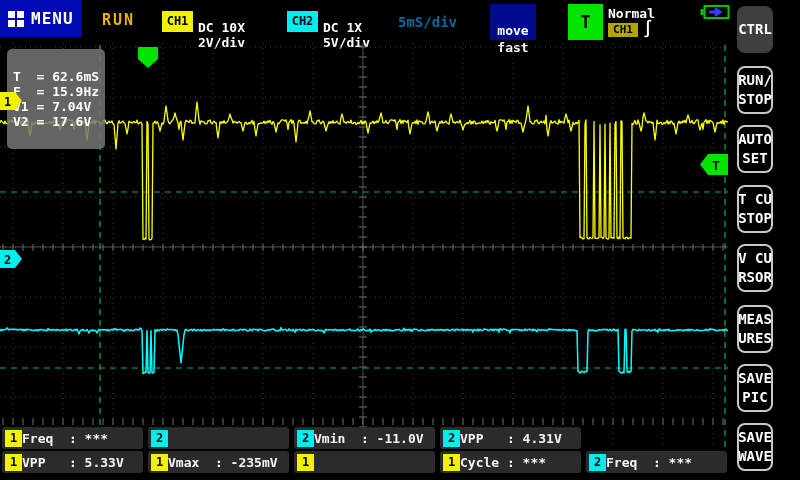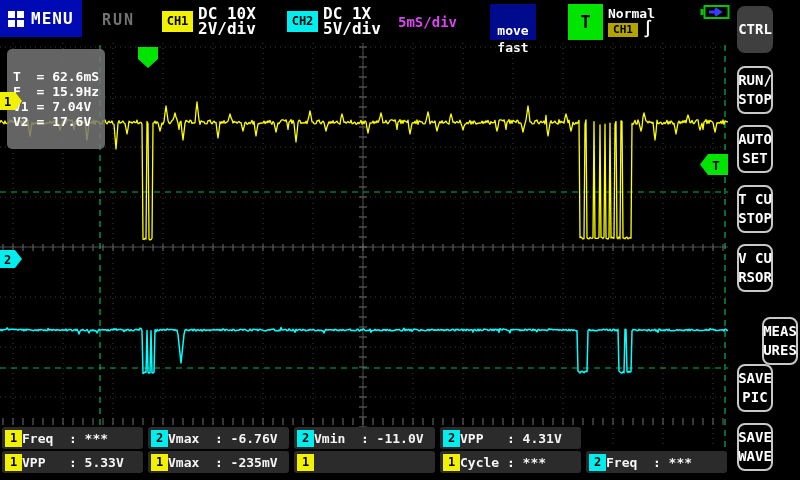--- a/index.html
+++ b/index.html
@@ -4,44 +4,44 @@
 <style>
   html,body{margin:0;padding:0;background:#000;}
   #screen{position:relative;width:800px;height:480px;background:#000;overflow:hidden;
           font-family:"DejaVu Sans Mono",monospace;}
   .abs{position:absolute;}
   
   #menu-btn{left:0;top:0;width:82px;height:37px;background:#000ab4;display:flex;align-items:center;gap:7px;padding-left:8px;box-sizing:border-box;z-index:2;}
   .menu-grid{width:16px;height:16px;display:grid;grid-template-columns:7px 7px;grid-template-rows:7px 7px;gap:2px;}
   .menu-grid span{background:#fff;display:block;}
   #menu-label{color:#fff;font-size:16px;font-weight:bold;letter-spacing:1px;}
-  #run-status{left:102px;top:11px;color:#737373;font-weight:bold;font-size:15px;letter-spacing:2px;}
+  #run-status{left:102px;top:11px;color:#eab308;font-weight:bold;font-size:15px;letter-spacing:2px;}
   .chbadge{width:31px;height:21px;font-size:12px;font-weight:bold;color:#000;text-align:center;line-height:21px;}
   #ch1-badge{left:162px;top:11px;background:#f2f200;}
   #ch2-badge{left:287px;top:11px;background:#00eeee;}
-  .chinfo{color:#fff;font-size:16px;font-weight:bold;line-height:15px;white-space:pre-line;}
+  .chinfo{color:#fff;font-size:13px;font-weight:bold;line-height:15px;white-space:pre-line;margin-top:14px;}
   #ch1-info{left:198px;top:6px;}
   #ch2-info{left:323px;top:6px;}
-  #timebase{left:398px;top:14px;color:#d946ef;font-size:14px;font-weight:bold;}
+  #timebase{left:398px;top:14px;color:#0369a1;font-size:14px;font-weight:bold;}
   #move-fast{left:490px;top:4px;width:46px;height:36px;background:#000a8c;color:#fff;font-size:13px;font-weight:bold;text-align:center;line-height:17px;white-space:pre-line;padding-top:18px;box-sizing:border-box;}
   #trig-badge{left:568px;top:4px;width:35px;height:36px;background:#00e400;color:#000;font-size:17px;font-weight:bold;text-align:center;line-height:36px;}
   #trig-mode{left:608px;top:6px;color:#fff;font-size:13px;font-weight:bold;}
   #trig-src{left:608px;top:23px;width:30px;height:14px;background:#b4a400;color:#000;font-size:11px;font-weight:bold;text-align:center;line-height:14px;}
   #trig-edge{left:643px;top:19px;color:#fff;font-size:16px;font-weight:bold;}
   #battery{left:700px;top:5px;width:30px;height:14px;}
   
   .sbtn{left:737px;width:36px;border:2px solid #c8c8c8;border-radius:8px;background:#000;color:#fff;
         font-size:14px;font-weight:bold;text-align:center;white-space:pre-line;line-height:19px;
         display:flex;align-items:center;justify-content:center;box-sizing:border-box;z-index:2;}
   #btn-0{top:6px;height:47px;background:#3f3f3f;border:none;}
   #btn-1{top:66px;height:48px;}
   #btn-2{top:125px;height:48px;}
   #btn-3{top:185px;height:48px;}
   #btn-4{top:244px;height:48px;}
-  #btn-5{top:317px;height:48px;margin-left:25px;}
+  #btn-5{top:305px;height:48px;}
   #btn-6{top:364px;height:48px;}
   #btn-7{top:423px;height:48px;}
   
   #scope-svg{left:0;top:43px;z-index:1;}
   #cursor-readout{left:7px;top:49px;background:rgba(118,118,118,0.85);border-radius:5px;padding:20px 6px;z-index:3;}
   .crline{color:#fff;font-size:13px;font-weight:bold;line-height:15px;white-space:pre;}
   .marker{z-index:5;line-height:0;}
   #ch1-marker{left:0;z-index:5;}
   #ch2-marker{left:0;z-index:5;}
   #trig-top-marker{top:47px;z-index:4;}
@@ -356,21 +356,20 @@
       <text x="12" y="15.5" font-size="13" font-weight="bold" fill="#000">T</text>
       </svg>
   </div>
 
   <div class="abs mbox mrow1 mc0">
       <span class="mbadge b1">1</span>
       <span class="mtext">Freq  : ***</span>
     </div>
   <div class="abs mbox mrow1 mc1">
       <span class="mbadge b2">2</span>
-      <span class="mtext">Vmax  : -6.76V</span>
     </div>
   <div class="abs mbox mrow1 mc2">
       <span class="mbadge b2">2</span>
       <span class="mtext">Vmin  : -11.0V</span>
     </div>
   <div class="abs mbox mrow1 mc3">
       <span class="mbadge b2">2</span>
       <span class="mtext">VPP   : 4.31V</span>
     </div>
 

